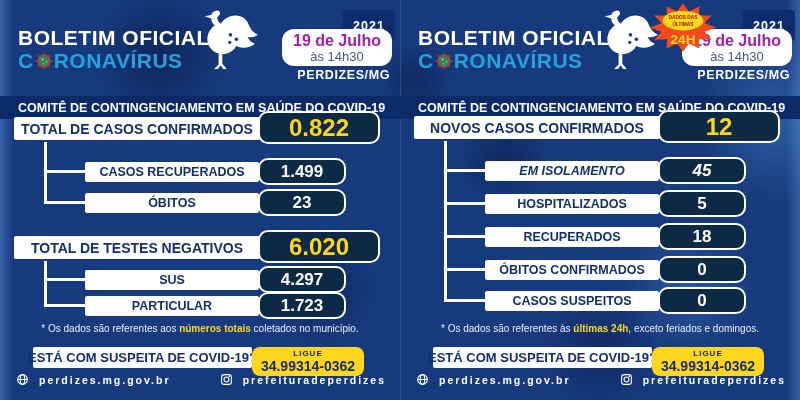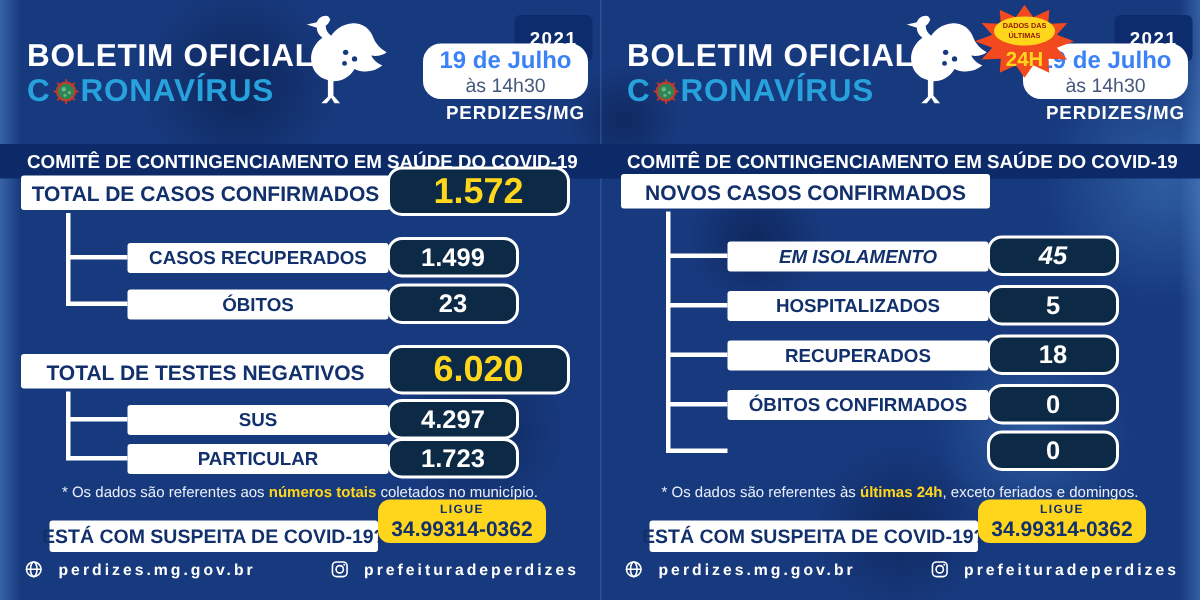--- a/index.html
+++ b/index.html
@@ -22,21 +22,21 @@
   .panel{position:relative;width:400px;height:400px;flex:0 0 400px;}
   .panel.right{box-shadow:inset 1px 0 0 rgba(130,170,230,.22);}
 
   
   .title1{position:absolute;left:18px;top:26px;color:#fff;font-size:21px;font-weight:bold;letter-spacing:.5px;white-space:nowrap;}
   .title2{position:absolute;left:18px;top:49px;color:#27a2dd;font-size:21px;font-weight:bold;letter-spacing:.5px;display:flex;align-items:center;white-space:nowrap;}
   .title2 svg{margin:0 1px;}
   .bird{position:absolute;left:188px;top:6px;width:76px;height:74px;}
   .yearbox{position:absolute;left:343px;top:10px;width:52px;height:31px;background:#0d2c6e;border-radius:4px;color:#fff;font-size:12.5px;font-weight:bold;letter-spacing:1px;display:flex;align-items:center;justify-content:center;}
   .datebox{position:absolute;left:282px;top:29px;width:110px;height:37px;background:#fff;border-radius:12px;text-align:center;}
-  .dateline{font-size:16px;font-weight:bold;color:#3b82f6;line-height:19px;margin-top:2px;white-space:nowrap;}
+  .dateline{font-size:16px;font-weight:bold;color:#a21caf;line-height:19px;margin-top:2px;white-space:nowrap;}
   .timeline{font-size:13px;font-weight:normal;color:#45597e;line-height:13px;white-space:nowrap;}
   .city{position:absolute;right:10px;top:68px;color:#fff;font-size:12.5px;font-weight:bold;letter-spacing:.6px;white-space:nowrap;}
   .strip{position:absolute;left:0;top:96px;width:100%;height:23px;background:#0b2a67;color:#fff;font-size:12.5px;font-weight:bold;display:flex;align-items:center;padding-left:18px;box-sizing:border-box;white-space:nowrap;}
 
   
   .badge{position:absolute;left:249px;top:1px;width:68px;height:53px;z-index:3;}
   .bt1{font-size:5px;font-weight:bold;fill:#8a1508;text-anchor:middle;font-family:"Liberation Sans",sans-serif;}
   .bt2{font-size:14px;font-weight:bold;fill:#ffd61c;text-anchor:middle;font-family:"Liberation Sans",sans-serif;}
 
   
@@ -48,21 +48,21 @@
   .row.main .vbox{width:122px;height:33px;font-size:24px;color:#ffd61c;}
   .row.sub  .vbox{width:88px;height:27px;font-size:17px;}
   .row.sub::before{content:"";position:absolute;left:44px;top:12px;width:41px;height:3px;background:#fff;}
   .vline{position:absolute;left:44px;width:3px;background:#fff;}
   .aguard{position:absolute;left:85px;width:174px;top:25px;font-size:8px;color:#fff;text-align:center;letter-spacing:.4px;font-weight:normal;white-space:nowrap;}
 
   .footnote{position:absolute;top:323px;left:6px;right:6px;text-align:center;font-size:10px;color:#e9effc;white-space:nowrap;}
   .footnote .hl{color:#ffd61c;font-weight:bold;}
 
   .ask-bar{position:absolute;left:33px;top:347px;width:219px;height:21px;background:#fff;color:#12306b;font-weight:bold;font-size:13px;display:flex;align-items:center;justify-content:center;border-radius:2px;white-space:nowrap;}
-  .phone-box{position:absolute;left:252px;top:333px;width:112px;height:29px;background:#ffd61c;border-radius:8px;color:#12306b;text-align:center;font-weight:bold;}
+  .phone-box{position:absolute;left:252px;top:347px;width:112px;height:29px;background:#ffd61c;border-radius:8px;color:#12306b;text-align:center;font-weight:bold;}
   .ligue{font-size:8px;line-height:10px;margin-top:2px;letter-spacing:1px;}
   .phone{font-size:14px;line-height:14px;}
 
   .footer{position:absolute;left:16px;right:14px;top:373px;display:flex;justify-content:space-between;align-items:center;color:#fff;}
   .flink{display:flex;align-items:flex-end;gap:10px;font-size:10.5px;font-weight:bold;letter-spacing:2px;white-space:nowrap;}
 </style>
 </head>
 <body>
 
 <div class="page">
@@ -103,21 +103,21 @@
       <div class="timeline">às 14h30</div>
     </div>
     <div class="city">PERDIZES/MG</div>
     <div class="strip">COMITÊ DE CONTINGENCIAMENTO EM SAÚDE DO COVID-19</div>
 
     <div class="vline" style="top:142px;height:62px;"></div>
     <div class="vline" style="top:261px;height:44px;"></div>
 
     <div class="row main" style="top:111px;">
       <div class="bar">TOTAL DE CASOS CONFIRMADOS</div>
-      <div class="vbox">1.572</div>
+      <div class="vbox">0.822</div>
     </div>
     <div class="row sub" style="top:158px;">
       <div class="bar">CASOS RECUPERADOS</div>
       <div class="vbox">1.499</div>
     </div>
     <div class="row sub" style="top:189px;">
       <div class="bar">ÓBITOS</div>
       <div class="vbox">23</div>
     </div>
     <div class="row main" style="top:230px;">
@@ -206,38 +206,40 @@
       <div class="dateline">19 de Julho</div>
       <div class="timeline">às 14h30</div>
     </div>
     <div class="city">PERDIZES/MG</div>
     <div class="strip">COMITÊ DE CONTINGENCIAMENTO EM SAÚDE DO COVID-19</div>
 
     <div class="vline" style="top:141px;height:160px;"></div>
 
     <div class="row main" style="top:110px;">
       <div class="bar">NOVOS CASOS CONFIRMADOS</div>
+      <div class="vbox">12</div>
     </div>
     <div class="row sub" style="top:157px;font-style:italic;">
       <div class="bar">EM ISOLAMENTO</div>
       <div class="vbox">45</div>
     </div>
     <div class="row sub" style="top:190px;">
       <div class="bar">HOSPITALIZADOS</div>
       <div class="vbox">5</div>
     </div>
     <div class="row sub" style="top:223px;">
       <div class="bar">RECUPERADOS</div>
       <div class="vbox">18</div>
     </div>
     <div class="row sub" style="top:256px;">
       <div class="bar">ÓBITOS CONFIRMADOS</div>
       <div class="vbox">0</div>
     </div>
     <div class="row sub" style="top:287px;">
+      <div class="bar">CASOS SUSPEITOS</div>
       <div class="vbox">0</div>
     </div>
 
     <div class="footnote">
       <span>* Os dados são referentes às </span><span class="hl">últimas 24h</span><span>, exceto feriados e domingos.</span>
     </div>
 
     <div class="ask-bar">ESTÁ COM SUSPEITA DE COVID-19?</div>
     <div class="phone-box">
       <div class="ligue">LIGUE</div>

